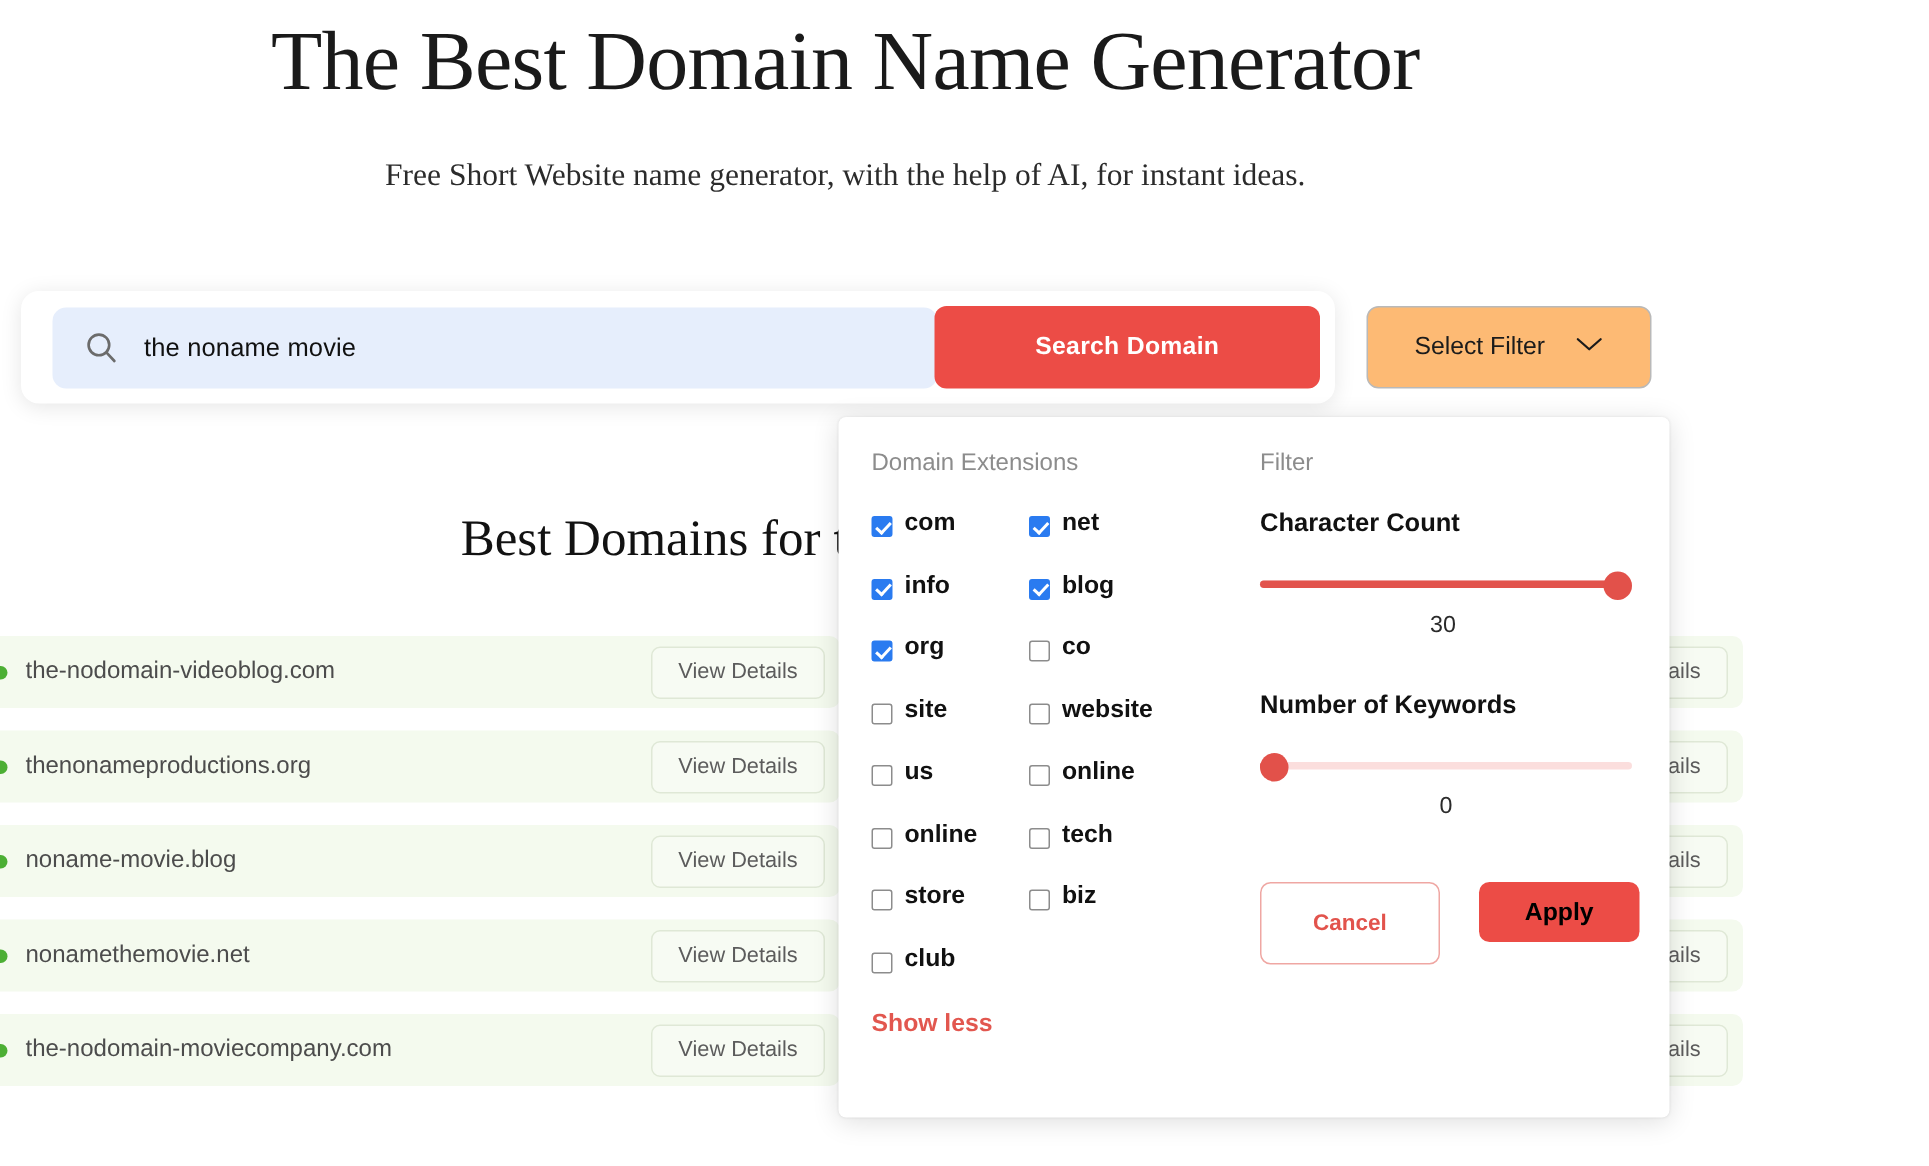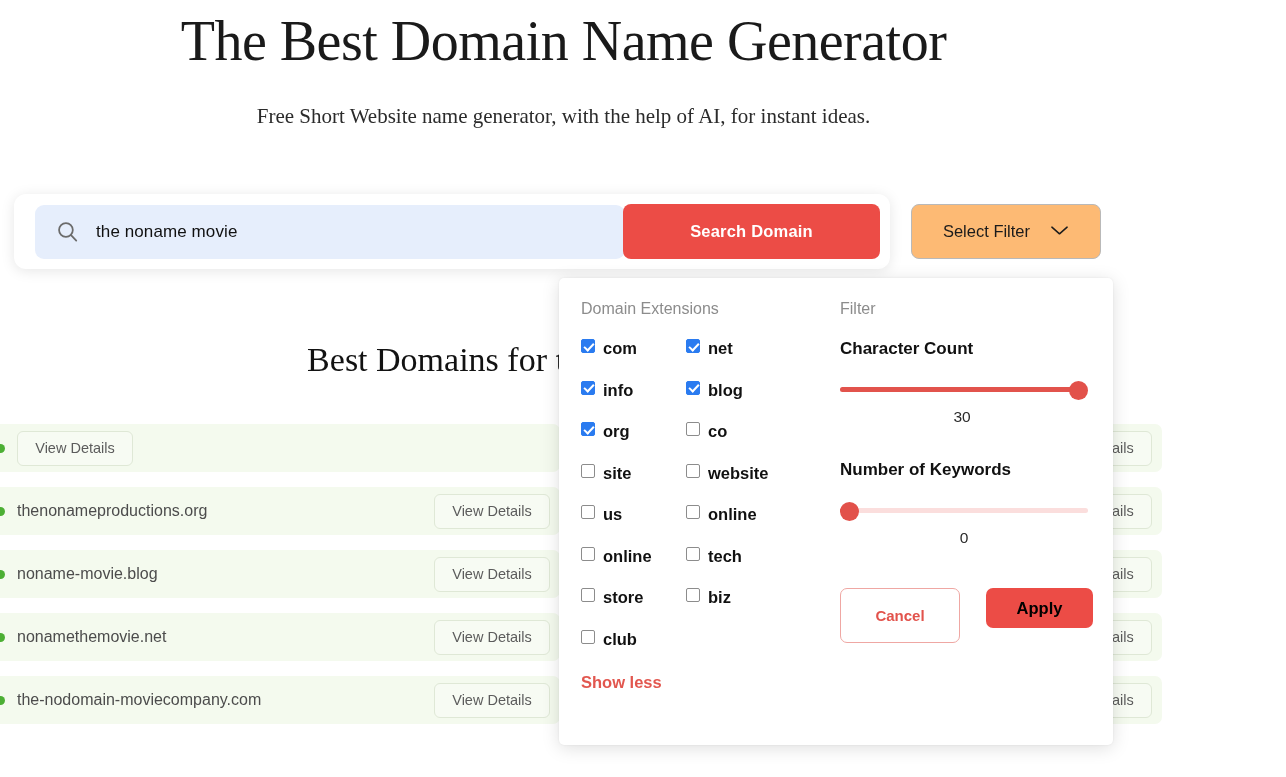--- a/index.html
+++ b/index.html
@@ -129,21 +129,21 @@
   .panel-col-left { position: absolute; left: 22px; top: 22px; width: 260px; }
   .panel-col-right { position: absolute; left: 281px; top: 22px; width: 255px; }
   .section-label {
     font-size: 16px; color: #8c8c8c; font-weight: 400; margin-bottom: 21px;
   }
   .ext-grid {
     display: grid;
     grid-template-columns: 105px 1fr;
     row-gap: 22.5px;
   }
-  .ext-item { display: flex; align-items: flex-start; gap: 8px; cursor: pointer; }
+  .ext-item { display: flex; align-items: flex-end; gap: 8px; cursor: pointer; }
   .cbox {
     width: 14px; height: 14px; border-radius: 2px;
     border: 1.5px solid #8c8c8c; background: #ffffff;
     flex: 0 0 auto; position: relative;
   }
   .cbox.checked { background: #2a7bf0; border-color: #2a7bf0; }
   .cbox.checked::after {
     content: ""; position: absolute;
     left: 3.6px; top: 0.8px; width: 4px; height: 8px;
     border: solid #ffffff; border-width: 0 2px 2px 0;
@@ -228,20 +228,21 @@
     </span>
   </div>
 
   <div class="results-title">
     <span>Best Domains for </span><b>the noname movie</b>
   </div>
 
   <div class="results-grid" id="results-grid">
       <div class="result-row">
         <span class="dot"></span>
+        <span class="result-name">the-nodomain-videoblog.com</span>
         <button class="view-details">View Details</button>
       </div>
       <div class="result-row">
         <span class="dot"></span>
         <span class="result-name">noname-movie-productions.com</span>
         <button class="view-details">View Details</button>
       </div>
       <div class="result-row">
         <span class="dot"></span>
         <span class="result-name">thenonameproductions.org</span>

